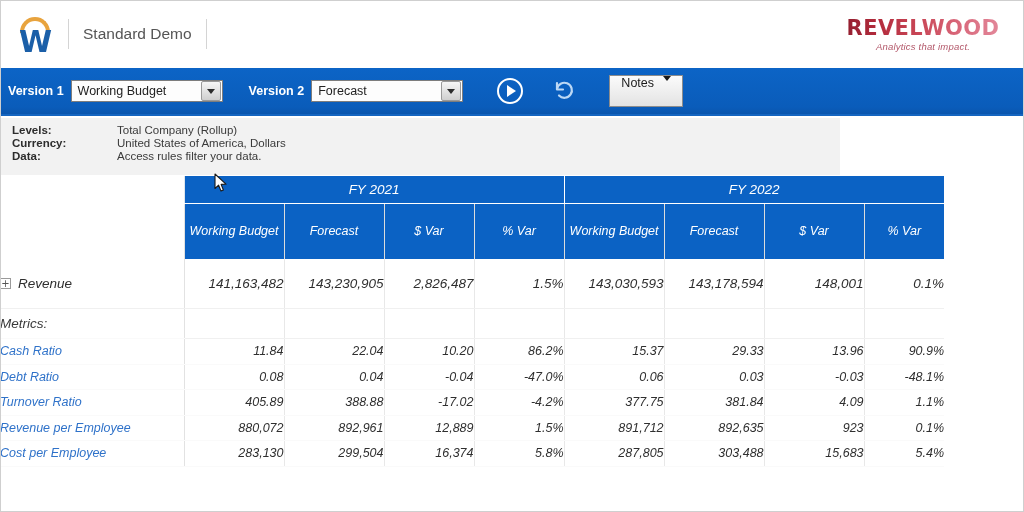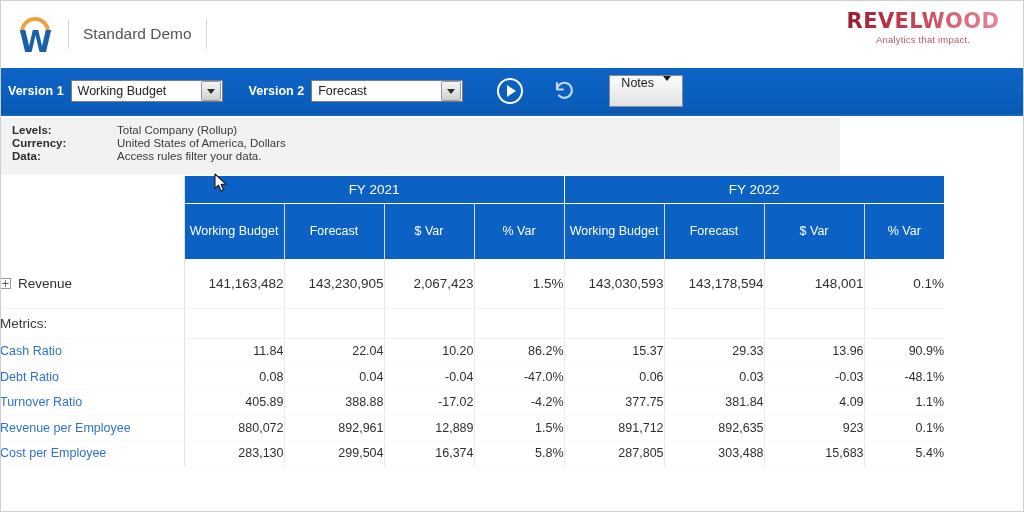--- a/index.html
+++ b/index.html
@@ -42,33 +42,33 @@
     font-size:15.5px; color:#555; font-weight:400; white-space:nowrap;
   }
   .divider-v2{
     width:1px; height:30px; background:#d4d4d4; margin:0 14px;
   }
   .crumb{
     font-size:15.5px; color:#3f7fc1; white-space:nowrap;
   }
   .crumb .sep{ color:#8fb2d6; padding:0 3px; }
   .brand{
-    position:absolute; right:20px; top:10px; width:162px; text-align:center;
+    position:absolute; right:20px; top:17px; width:162px; text-align:center;
     user-select:none;
   }
   .brand .bname{
     font-family:"DejaVu Sans", sans-serif;
     font-size:21px; font-weight:700; letter-spacing:0.4px;
     background:linear-gradient(90deg,#8f1d2e 0%,#b32b3c 22%,#c94757 48%,#d9677a 72%,#e38b9d 100%);
     -webkit-background-clip:text; background-clip:text;
     -webkit-text-fill-color:transparent; color:#b32b3c;
     line-height:22px;
   }
   .brand .btag{
-    font-size:9.5px; color:#b3586a; margin-top:2px; letter-spacing:0.2px;
+    font-size:9.5px; font-style:italic; color:#b3586a; margin-top:2px; letter-spacing:0.2px;
   }
 
   
   .toolbar{
     position:absolute; left:0; top:68px; width:1024px; height:48px;
     background:linear-gradient(180deg,#0c64c6 0%,#0a5cba 85%, #0a55ad 100%);
     display:flex; align-items:center;
     border-bottom:2px solid #1565c0;
   }
   .tb-label{
@@ -126,20 +126,21 @@
     display:grid; grid-template-columns:105px auto; row-gap:1px;
     font-size:11.5px;
   }
   .info-grid .k{ font-weight:700; color:#2d2d2d; }
   .info-grid .v{ color:#3a3a3a; }
 
   
   .sheet{
     position:absolute; left:0; top:175px; width:889px; height:337px;
     background:#ffffff;
+    font-style:italic;
   }
   table.grid{
     border-collapse:collapse; table-layout:fixed; width:1024px;
   }
   table.grid td, table.grid th{
     padding:0; margin:0; font-weight:400;
   }
   .hdr-yr{
     background:#0b62c4; color:#fff; font-size:13.5px; font-weight:700;
     text-align:center; height:28px; border:1px solid #ffffff;
@@ -292,21 +293,21 @@
       </tr>
     </thead>
     <tbody>
 
       <tr class="big">
         <td class="rowlabel">
           <span class="plus">+</span><span class="rtxt">Revenue</span>
         </td>
         <td class="num">141,163,482</td>
         <td class="num">143,230,905</td>
-        <td class="num">2,067,423</td>
+        <td class="num">2,826,487</td>
         <td class="num">1.5%</td>
         <td class="num">143,030,593</td>
         <td class="num">143,178,594</td>
         <td class="num">148,001</td>
         <td class="num">0.1%</td>
         <td></td>
       </tr>
 
 
       <tr class="metric-head">

